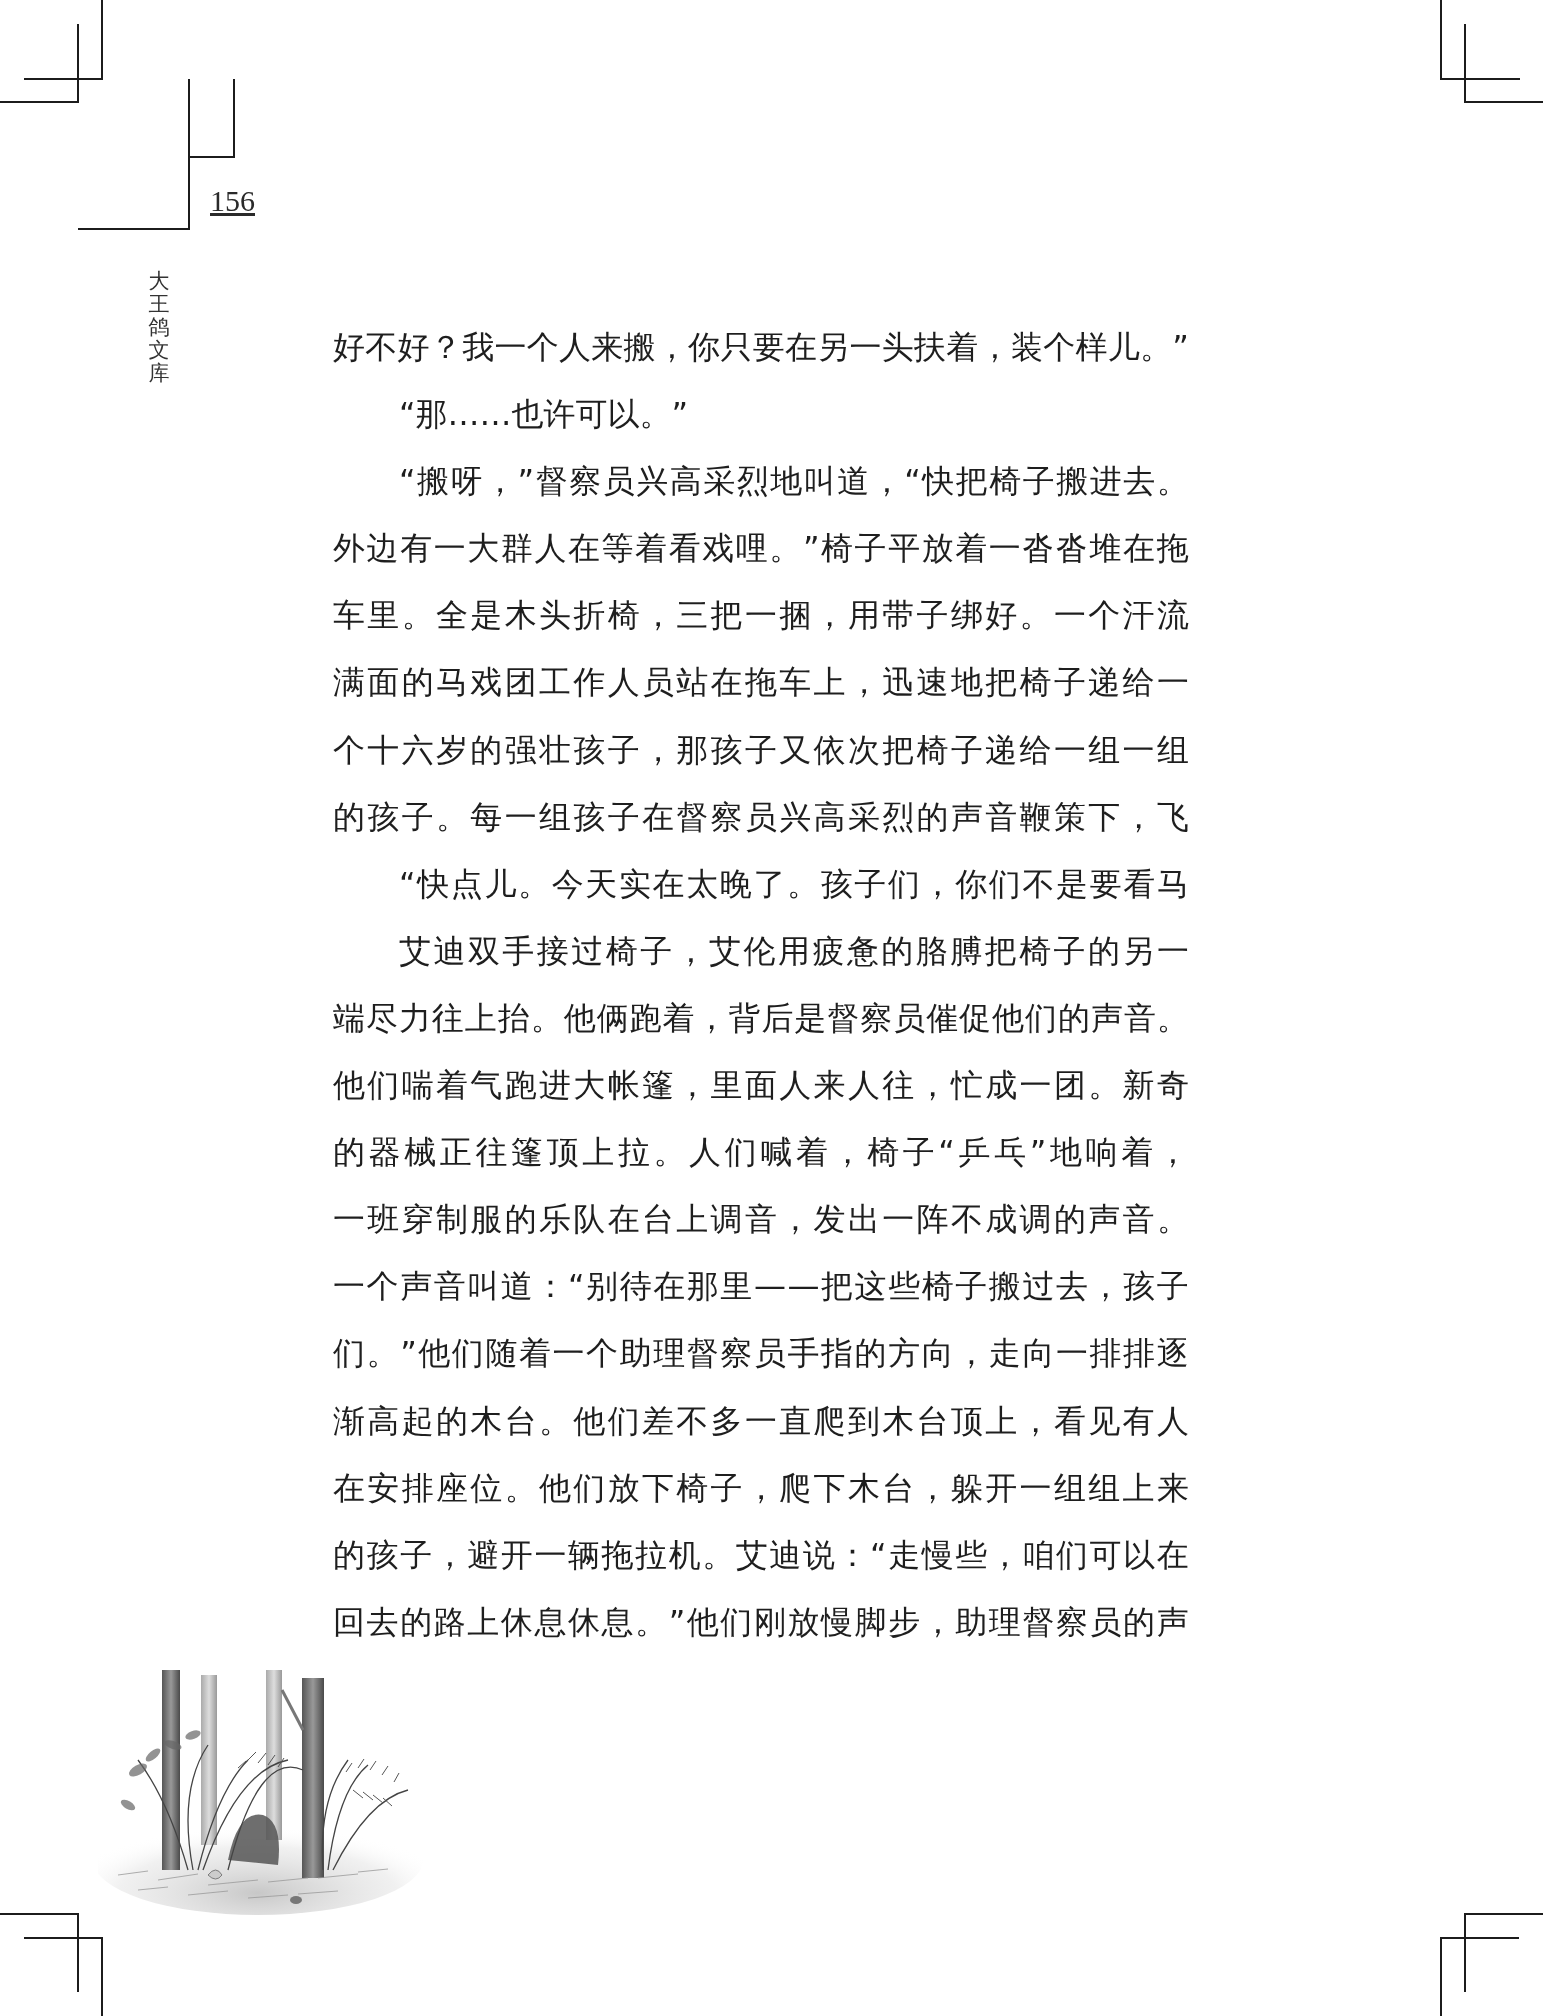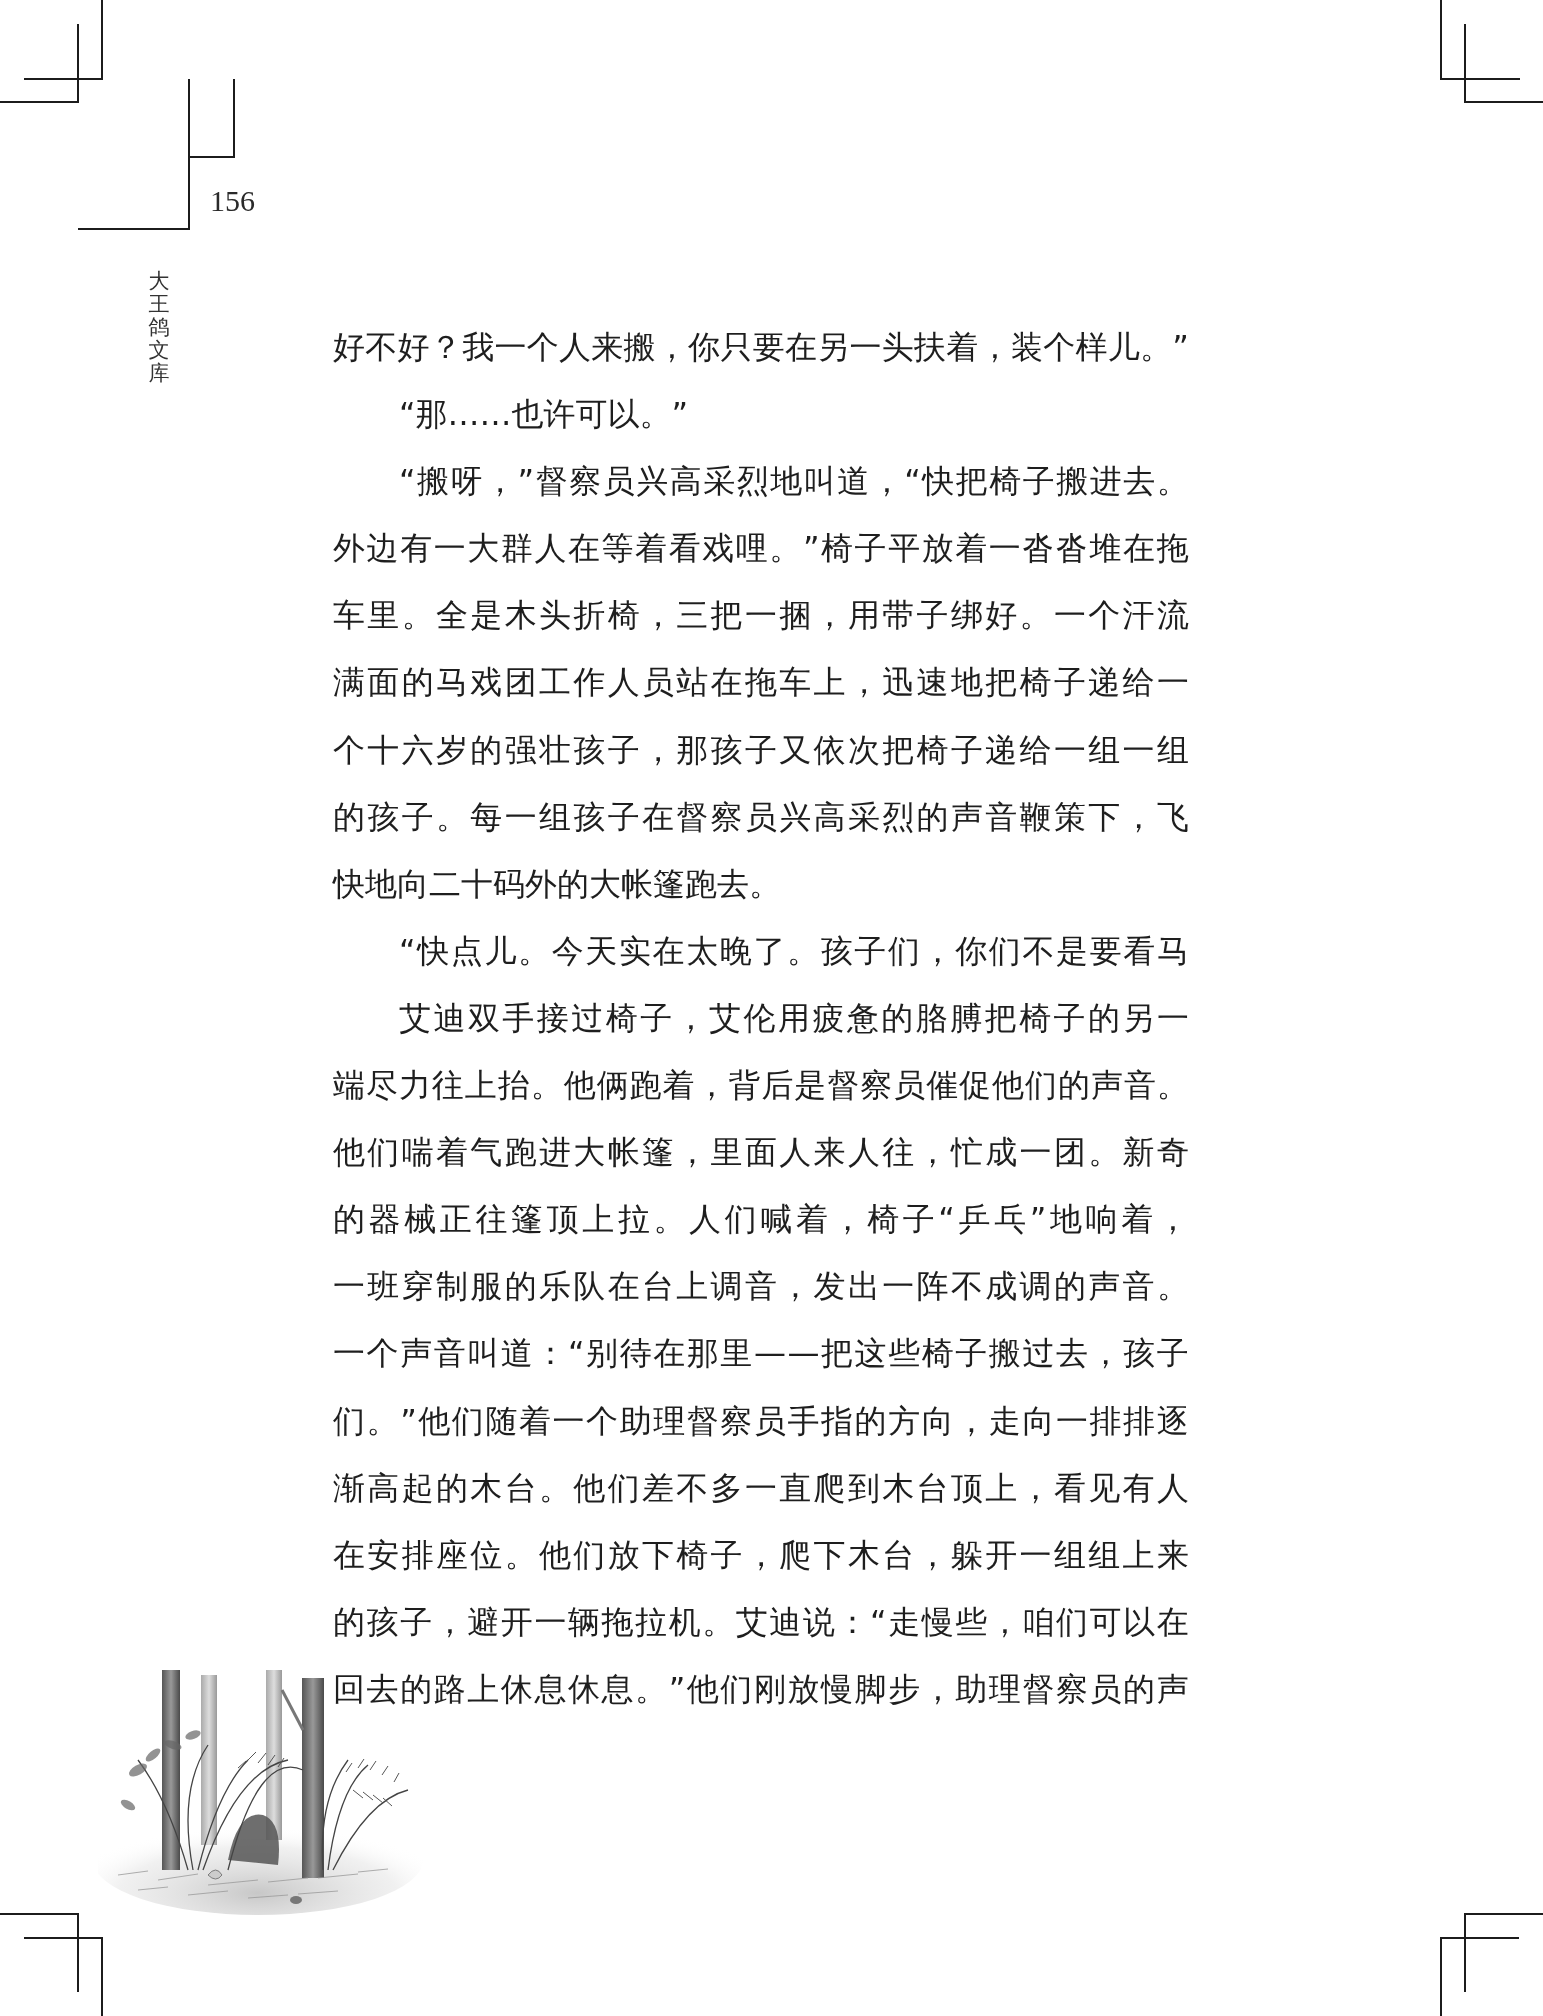--- a/index.html
+++ b/index.html
@@ -1,20 +1,20 @@
 <!DOCTYPE html>
 <html><head>
 <meta charset="utf-8">
 <style>
   html, body { margin: 0; padding: 0; background: #ffffff; }
   body { width: 1543px; height: 2016px; position: relative; overflow: hidden; font-family: "DejaVu Sans", "Liberation Sans", sans-serif; color: #1a1a1a; }
   .line { position: absolute; background: #1c1c1c; }
   .h { height: 2px; }
   .v { width: 2px; }
-  .page-num { position: absolute; left: 210px; top: 184px; font-family: "Liberation Serif", "DejaVu Serif", serif; font-size: 30px; color: #2a2a2a; letter-spacing: 0px; }
+  .page-num { position: absolute; left: 210px; top: 184px; font-family: "Liberation Serif", "DejaVu Serif", serif; font-size: 30px; color: #2a2a2a; letter-spacing: 0px; text-decoration: underline; }
   .side-label { position: absolute; left: 146px; top: 270px; width: 26px; font-size: 21px; line-height: 23px; color: #333; text-align: center; }
   .side-label span { display: block; }
   .body-text { position: absolute; left: 333px; top: 322px; width: 856px; }
   .tl { display: block; height: 67.1px; line-height: 50px; font-size: 32px; color: #1e1e1e; text-align: justify; text-align-last: justify; white-space: nowrap; overflow: visible; }
   .tl.indent { padding-left: 66px; }
   .tl.last { text-align-last: left; }
   .illus { position: absolute; left: 98px; top: 1650px; width: 330px; height: 265px; }
 </style>
 </head>
 <body>
@@ -241,21 +241,20 @@
       <span>烈</span>
       <span>的</span>
       <span>声</span>
       <span>音</span>
       <span>鞭</span>
       <span>策</span>
       <span>下</span>
       <span>，</span>
       <span>飞</span>
     </div>
-    <div class="tl last">快地向二十码外的大帐篷跑去。</div>
     <div class="tl indent" style="display: flex; justify-content: space-between;">
       <span>“</span>
       <span>快</span>
       <span>点</span>
       <span>儿</span>
       <span>。</span>
       <span>今</span>
       <span>天</span>
       <span>实</span>
       <span>在</span>

